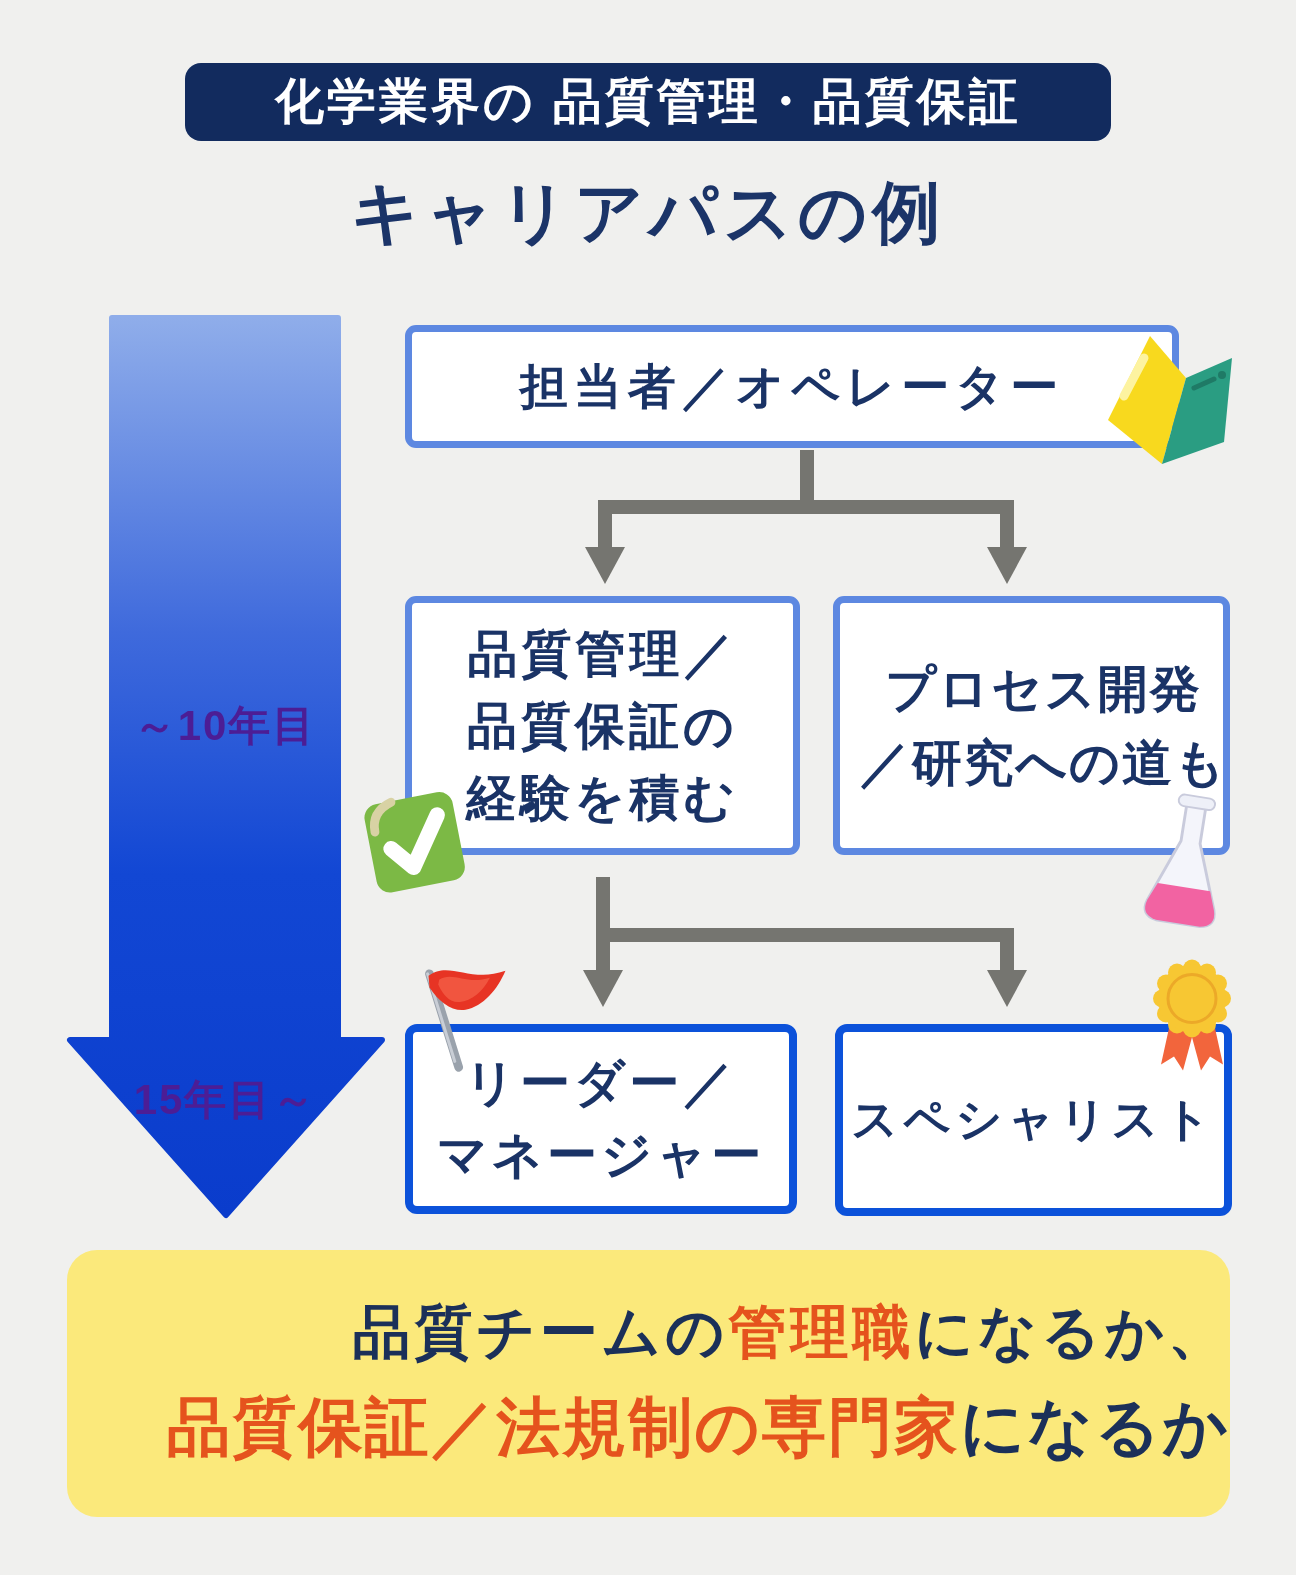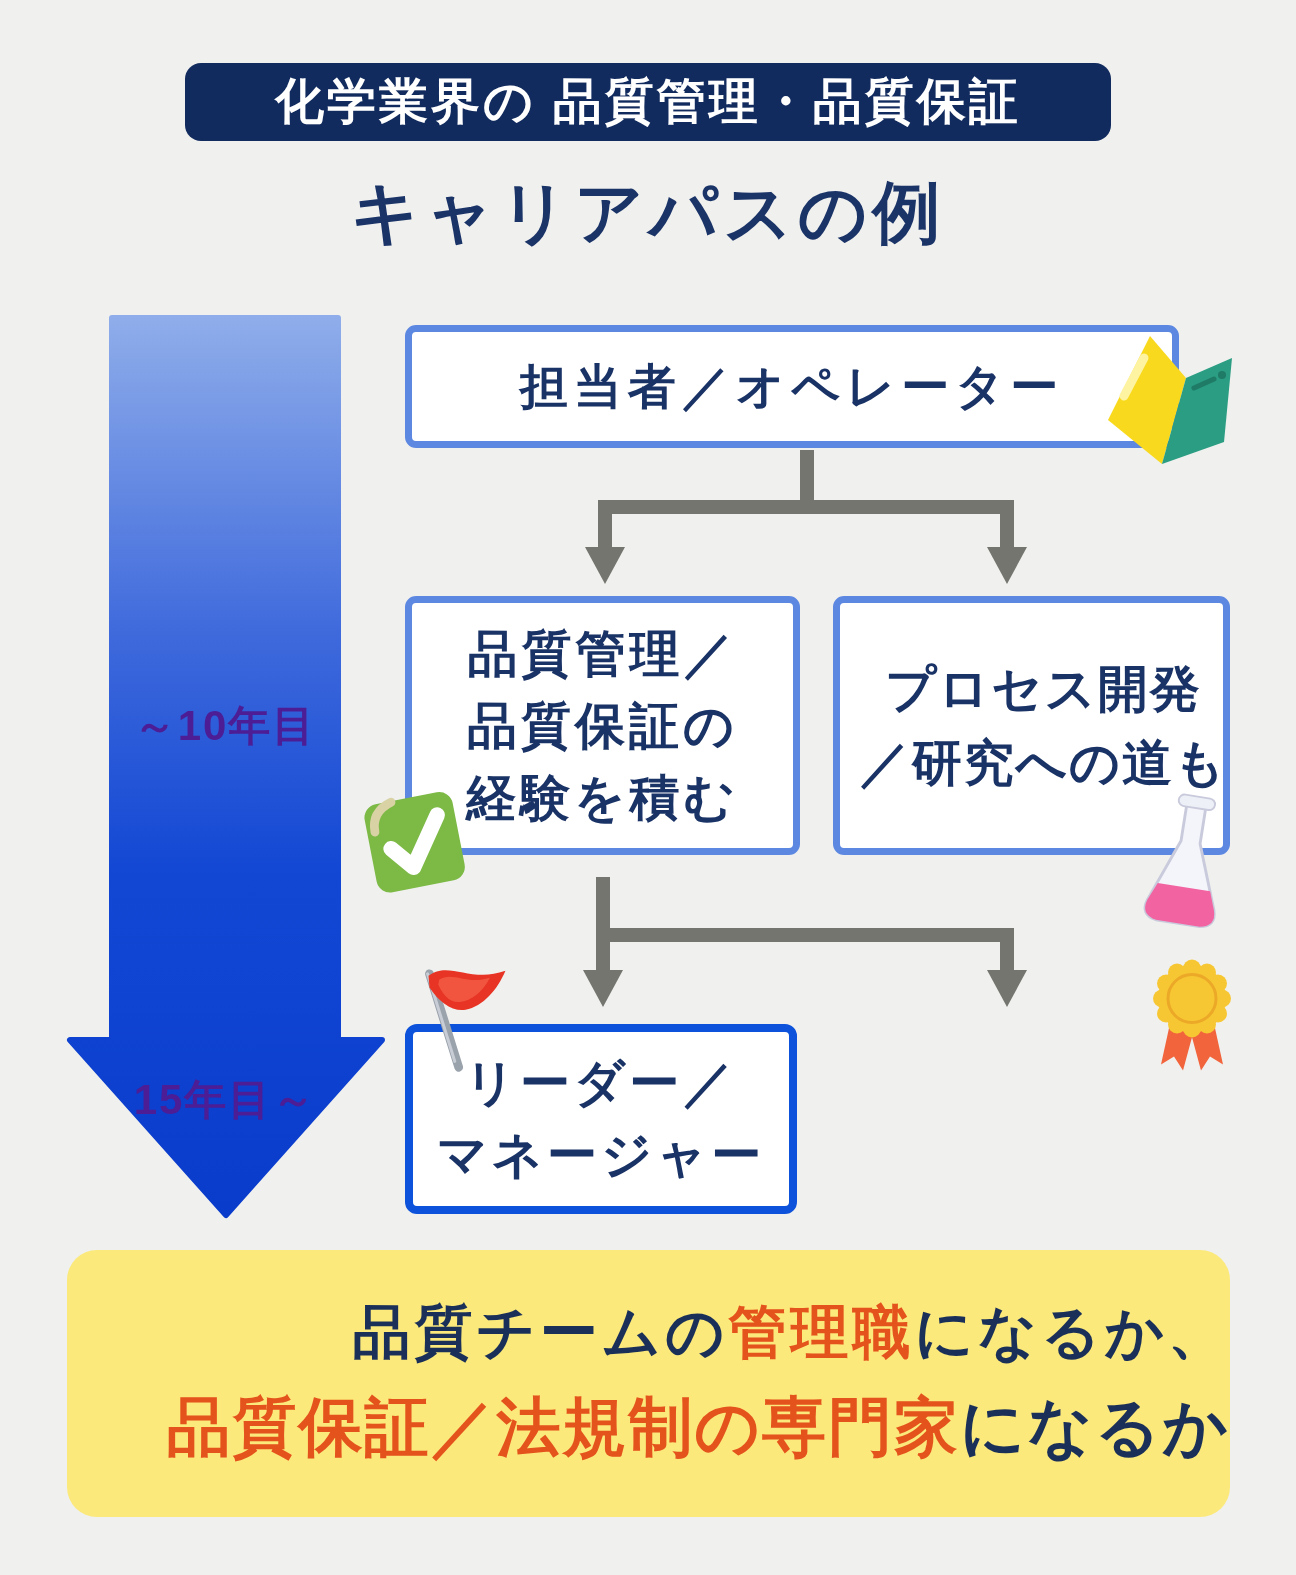--- a/index.html
+++ b/index.html
@@ -129,20 +129,23 @@
     <span class="box-line">経験を積む</span>
   </div>
   <div class="flow-box box-l2b">
     <span class="box-line">プロセス開発</span>
     <span class="box-line">／研究への道も</span>
   </div>
 
   <div class="flow-box box-l3a strong">
     <span class="box-line">リーダー／</span>
     <span class="box-line">マネージャー</span>
+  </div>
+  <div class="flow-box box-l3b strong">
+    <span class="box-line">スペシャリスト</span>
   </div>
 
   <span class="icon icon-book">
     <svg viewBox="0 0 130 145">
       <polygon points="46,2 4,86 58,130 82,44" fill="#f8d91e"></polygon>
       <polygon points="82,44 128,24 120,108 58,130" fill="#2a9d82"></polygon>
       <line x1="40" y1="24" x2="20" y2="62" stroke="#fdf3a0" stroke-width="9" stroke-linecap="round"></line>
       <line x1="90" y1="54" x2="110" y2="45" stroke="#1f7a66" stroke-width="5" stroke-linecap="round"></line>
       <circle cx="118" cy="41" r="4" fill="#1f7a66"></circle>
     </svg>

